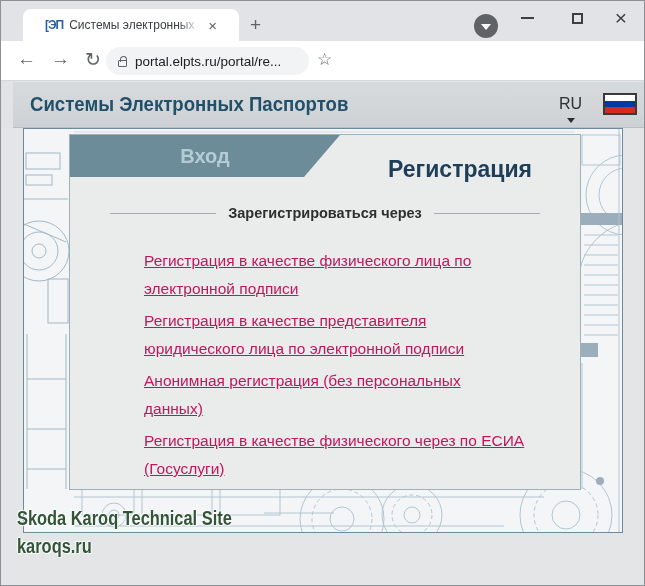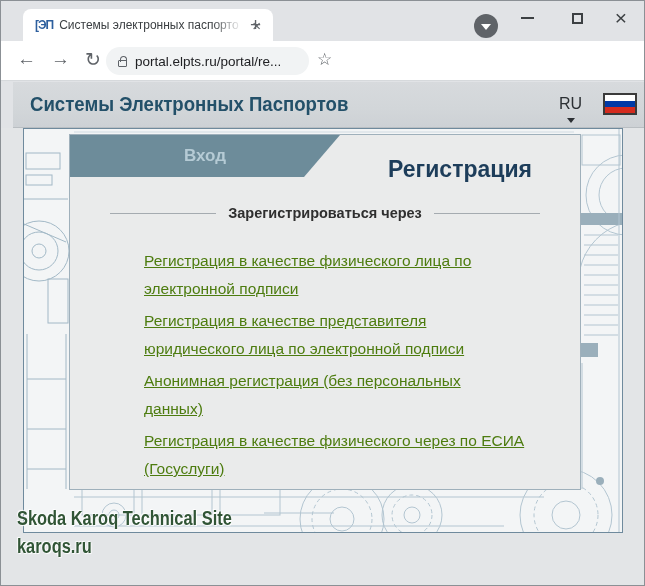--- a/index.html
+++ b/index.html
@@ -1,21 +1,21 @@
 <!DOCTYPE html>
 <html><head>
 <meta charset="utf-8">
 <style>
   * { margin:0; padding:0; box-sizing:border-box; }
   html,body { width:645px; height:586px; font-family:"Liberation Sans", sans-serif; background:#fff; }
   .window { position:relative; width:645px; height:586px; border:1px solid #8b9095; background:#e1e3e6; overflow:hidden; }
 
   
   .tabstrip { position:absolute; left:0; top:0; width:100%; height:40px; background:#e1e3e6; }
-  .btab { position:absolute; left:22px; top:8px; width:250px; height:32px; background:#fff; border-radius:8px 8px 0 0; display:flex; align-items:center; padding:0 12px; gap:6px; }
+  .btab { position:absolute; left:22px; top:8px; width:216px; height:32px; background:#fff; border-radius:8px 8px 0 0; display:flex; align-items:center; padding:0 22px; gap:6px; }
   .favicon { font-size:12px; font-weight:bold; color:#2d5f9e; letter-spacing:-1px; white-space:nowrap; }
   .btab-title { flex:1; font-size:12px; color:#3c4043; white-space:nowrap; overflow:hidden;
     -webkit-mask-image:linear-gradient(90deg,#000 82%,transparent 98%); mask-image:linear-gradient(90deg,#000 82%,transparent 98%); }
   .btab-close { font-size:15px; color:#5f6368; line-height:1; cursor:default; }
   .newtab { position:absolute; left:249px; top:13px; font-size:19px; color:#5f6368; }
   .upd-circle { position:absolute; left:473px; top:13px; width:24px; height:24px; border-radius:50%; background:#5f6368; display:flex; align-items:center; justify-content:center; }
   .chev-down { width:0; height:0; border-left:5px solid transparent; border-right:5px solid transparent; border-top:6px solid #fff; margin-top:2px; }
   .win-btn { position:absolute; top:0; width:34px; height:34px; display:flex; align-items:center; justify-content:center; }
   .win-min { left:509px; } .win-min i { display:block; width:13px; height:2px; background:#3c4043; }
   .win-max { left:559px; } .win-max i { display:block; width:11px; height:11px; border:2px solid #3c4043; }
@@ -47,27 +47,27 @@
 
   
   .page { position:absolute; left:0; top:127px; width:100%; height:459px; background:#e3e5e7; }
   .bp-container { position:absolute; left:22px; top:0; width:600px; height:405px; border:1px solid #6f8a9d; background:#f3f5f6; overflow:hidden; }
   .bp-svg { position:absolute; left:0; top:0; }
 
   .panel { position:absolute; left:45px; top:5px; width:512px; height:356px; background:#eaebeb; border:1px solid #9fb0bb; }
   .tabs-row { position:relative; width:100%; height:42px; }
   .tab-login { position:absolute; left:0; top:0; width:270px; height:42px; background:#6d8c9a;
     clip-path:polygon(0 0,100% 0,calc(100% - 36px) 100%,0 100%);
-    display:flex; align-items:center; justify-content:center; color:#b5cbd5; font-size:17px; font-weight:bold; }
+    display:flex; align-items:center; justify-content:center; color:#b5cbd5; font-size:20px; font-weight:bold; }
   .tab-reg { position:absolute; left:270px; right:0; top:0; height:42px; display:flex; align-items:center; justify-content:center; color:#1d3d5a; font-size:23px; font-weight:bold;margin-top:13px; }
   .divider { display:flex; align-items:center; gap:12px; margin:28px 40px 0; }
   .divider:before,.divider:after { content:""; flex:1; height:1px; background:#a5abb0; }
   .divider span { font-size:14.5px; font-weight:bold; color:#2f2f2f; white-space:nowrap; }
   .links { margin:26px 0 0 74px; width:420px; }
-  .reg-link { display:block; font-size:15.5px; line-height:28px; color:#4d7c0f; text-decoration:underline; white-space:pre-line; margin-bottom:4px; }
+  .reg-link { display:block; font-size:15.5px; line-height:28px; color:#be185d; text-decoration:underline; white-space:pre-line; margin-bottom:4px; }
 
   .watermark { position:absolute; left:16px; top:376px; z-index:5; font-weight:bold; color:#315536; font-size:20px; line-height:28px; transform:scaleX(.82); transform-origin:left;
     text-shadow:0 0 3px rgba(255,255,255,.95),1px 1px 0 rgba(255,255,255,.85),-1px -1px 0 rgba(255,255,255,.85); }
 </style>
 </head>
 <body>
 
 <div class="window">
 
   <div class="tabstrip">

